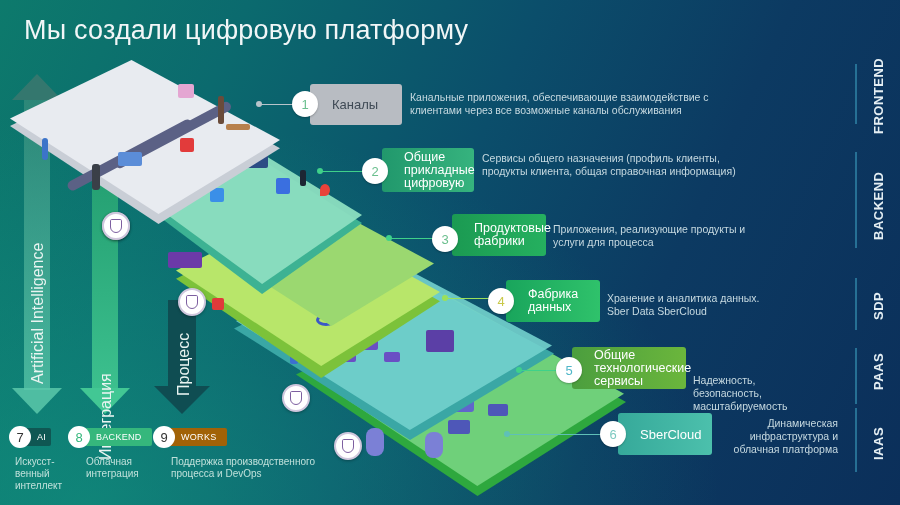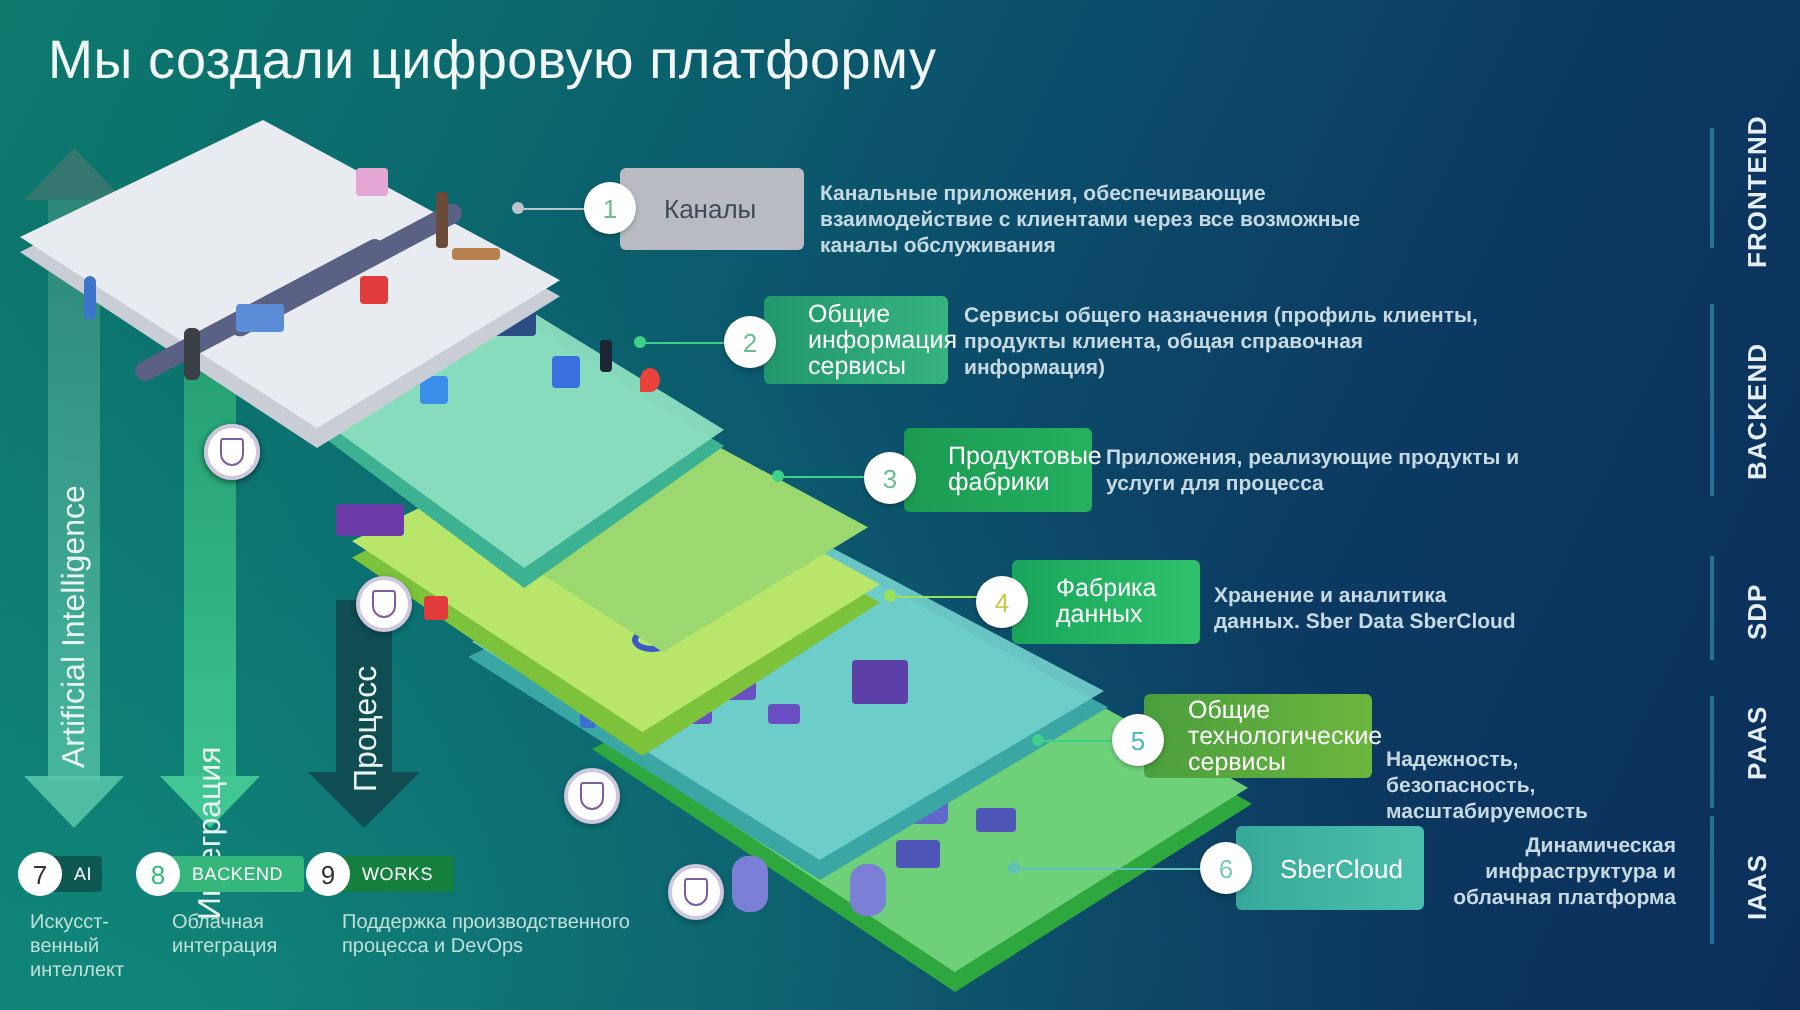--- a/index.html
+++ b/index.html
@@ -61,21 +61,21 @@
   .num {
     position: absolute; width: 26px; height: 26px; border-radius: 50%;
     background: #fff; color: #6bbf8e; font-size: 13px; font-weight: 400;
     display: flex; align-items: center; justify-content: center;
     box-shadow: 0 1px 2px rgba(0,0,0,0.25); z-index: 3;
   }
   .box {
     position: absolute; border-radius: 3px; padding: 5px 10px 5px 22px;
     font-size: 12.5px; line-height: 13px; color: #fff; display: flex; align-items: center;
   }
-  .desc { position: absolute; font-size: 10.5px; line-height: 13px; color: #c6d9e0; font-weight: bold; }
+  .desc { position: absolute; font-size: 10.5px; line-height: 13px; color: #c6d9e0; }
 
   
   .tool { position: absolute; top: 427px; height: 20px; display: flex; align-items: center; }
   .tool .tnum {
     width: 22px; height: 22px; border-radius: 50%; background: #fff; color: #333;
     font-size: 13px; display: flex; align-items: center; justify-content: center; z-index: 2;
   }
   .tool .tlabel {
     height: 18px; margin-left: -8px; padding: 0 10px 0 14px; font-size: 9px; font-weight: 400;
     display: flex; align-items: center; color: #fff; letter-spacing: 0.3px; border-radius: 0 2px 2px 0;
@@ -202,21 +202,21 @@
 <div class="num" style="left:292px;top:91px;">1</div>
 <div class="box" style="left:310px;top:84px;width:92px;height:41px;background:#b8bcc2;color:#3f4a55;font-size:13px;">
     <span>Каналы</span>
   </div>
 <div class="desc" style="left:410px;top:91px;width:310px;">Канальные приложения,  обеспечивающие взаимодействие с клиентами через все возможные каналы обслуживания</div>
 
 <div class="dot" style="left:317px;top:168px;background:#3fd18a;"></div>
 <div class="leader" style="left:320px;top:171px;width:50px;background:#3fd18a;"></div>
 <div class="num" style="left:362px;top:158px;">2</div>
 <div class="box" style="left:382px;top:148px;width:92px;height:44px;background:linear-gradient(90deg,#21986c,#36b37e);">
-    <span>Общие информация сервисы</span>
+    <span>Общие прикладные цифровую</span>
   </div>
 <div class="desc" style="left:482px;top:152px;width:260px;">Сервисы общего назначения (профиль клиенты, продукты клиента,  общая справочная информация)</div>
 
 <div class="dot" style="left:386px;top:235px;background:#3fd18a;"></div>
 <div class="leader" style="left:389px;top:238px;width:50px;background:#3fd18a;"></div>
 <div class="num" style="left:432px;top:226px;">3</div>
 <div class="box" style="left:452px;top:214px;width:94px;height:42px;background:linear-gradient(90deg,#1b9a52,#25b05f);">
     <span>Продуктовые фабрики</span>
   </div>
 <div class="desc" style="left:553px;top:223px;width:210px;">Приложения, реализующие продукты и услуги для процесса</div>
@@ -255,16 +255,16 @@
 
 <div class="tool" style="left:68px;">
   <div class="tnum" style="color:#35b77c;">8</div>
   <div class="tlabel" style="background:#35b77c;">BACKEND</div>
 </div>
 <div class="tdesc" style="left:86px;width:80px;white-space:pre-line;">Облачная
 интеграция</div>
 
 <div class="tool" style="left:153px;">
   <div class="tnum">9</div>
-  <div class="tlabel" style="background:#15803d;">WORKS</div>
+  <div class="tlabel" style="background:#a16207;">WORKS</div>
 </div>
 <div class="tdesc" style="left:171px;width:170px;white-space:pre-line;">Поддержка производственного
 процесса и DevOps</div>
 
 </body></html>

